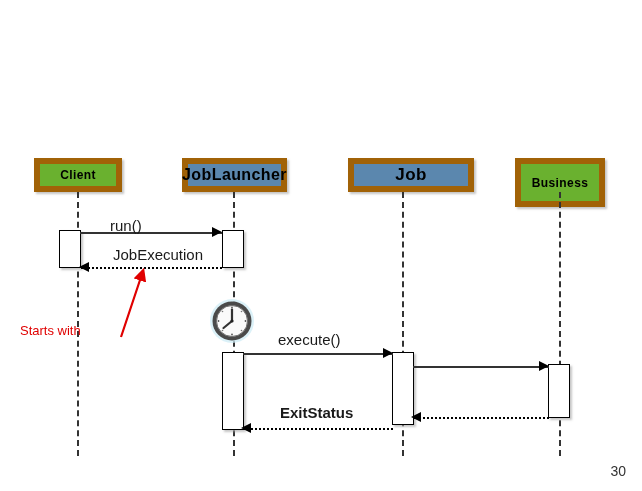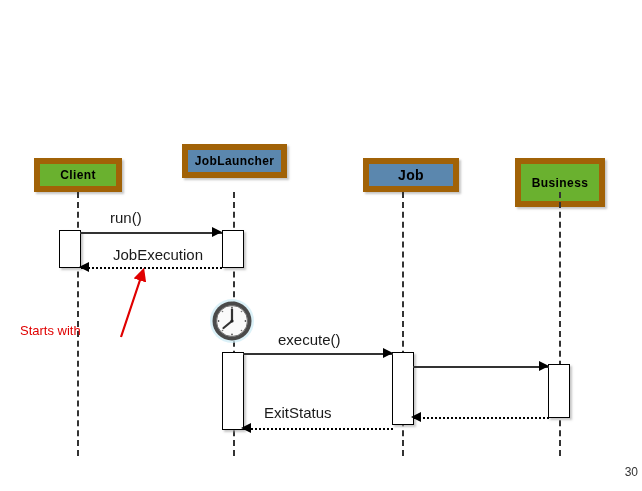--- a/index.html
+++ b/index.html
@@ -28,22 +28,22 @@
     justify-content: center;
     font-weight: bold;
     color: #000000;
     letter-spacing: 0.4px;
     box-shadow: 2px 2px 2px rgba(150,150,150,0.55);
   }
   .p-green { background: #6AB12F; }
   .p-blue  { background: #5B87AE; }
 
   .p-client      { left: 34px;  top: 158px; width: 88px;  height: 34px; font-size: 12px; }
-  .p-joblauncher { left: 182px; top: 144px; width: 105px; height: 34px; font-size: 12px; }
-  .p-job         { left: 363px; top: 158px; width: 96px; height: 34px; font-size: 14px; }
+  .p-joblauncher { left: 182px; top: 158px; width: 105px; height: 34px; font-size: 16px; }
+  .p-job         { left: 348px; top: 158px; width: 126px; height: 34px; font-size: 17px; }
   .p-business    { left: 515px; top: 158px; width: 90px;  height: 49px; font-size: 12px; }
 
   
   .lifeline {
     position: absolute;
     width: 0;
     border-left: 2px dashed #333333;
     top: 192px;
     height: 264px;
   }
@@ -88,21 +88,21 @@
   .msg-label {
     position: absolute;
     font-size: 15px;
     color: #1a1a1a;
     white-space: nowrap;
   }
 
   
   .line-run   { left: 80px;  top: 232px; width: 142px; }
   .head-run   { left: 212px; top: 227px; }
-  .lbl-run    { left: 110px; top: 209px; }
+  .lbl-run    { left: 110px; top: 217px; }
 
   
   .line-jobexec { left: 81px; top: 267px; width: 141px; }
   .head-jobexec { left: 79px; top: 262px; }
   .lbl-jobexec  { left: 101px; top: 246px; margin-left: 12px; }
 
   
   .line-exec  { left: 243px; top: 353px; width: 150px; }
   .head-exec  { left: 383px; top: 348px; }
   .lbl-exec   { left: 278px; top: 331px; }
@@ -111,21 +111,21 @@
   .line-jb    { left: 413px; top: 366px; width: 136px; }
   .head-jb    { left: 539px; top: 361px; }
 
   
   .line-bj    { left: 414px; top: 417px; width: 135px; }
   .head-bj    { left: 411px; top: 412px; }
 
   
   .line-exit  { left: 244px; top: 428px; width: 149px; }
   .head-exit  { left: 241px; top: 423px; }
-  .lbl-exit   { left: 264px; top: 404px; }
+  .lbl-exit   { left: 280px; top: 404px; font-weight: bold; }
 
   
   .clock-icon {
     position: absolute;
     left: 209px;
     top: 298px;
     width: 46px;
     height: 46px;
   }
 
@@ -144,23 +144,23 @@
     position: absolute;
     left: 100px;
     top: 258px;
     width: 60px;
     height: 90px;
   }
 
   
   .page-number {
     position: absolute;
-    right: 4px;
+    right: 16px;
     bottom: 12px;
-    font-size: 12px;
+    font-size: 14px;
     color: #333333;
   }
 </style>
 </head>
 <body>
 
 <div id="canvas">
 
   <div class="participant p-green p-client">
     <span>Client</span>

